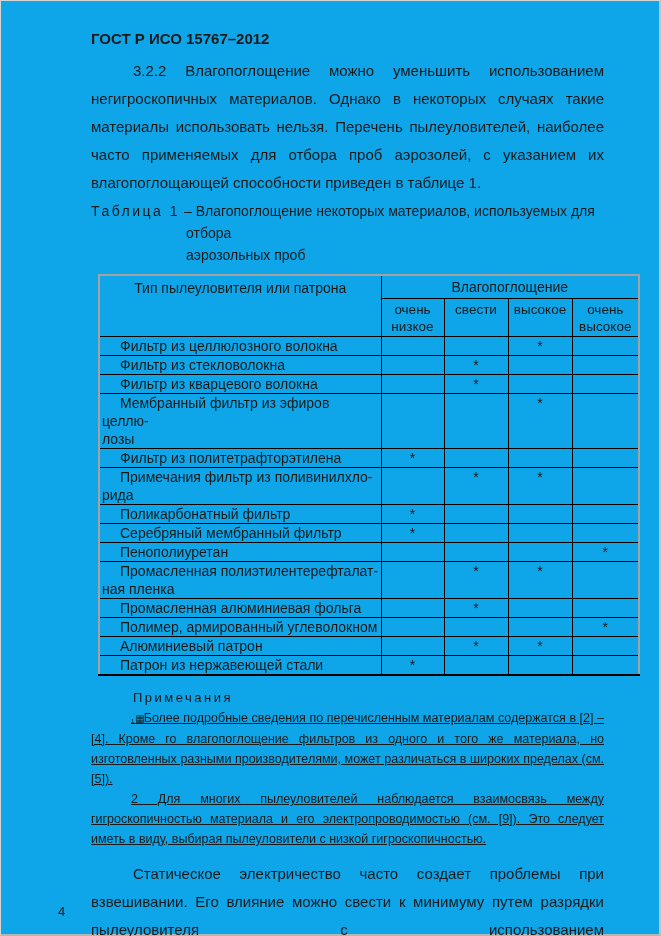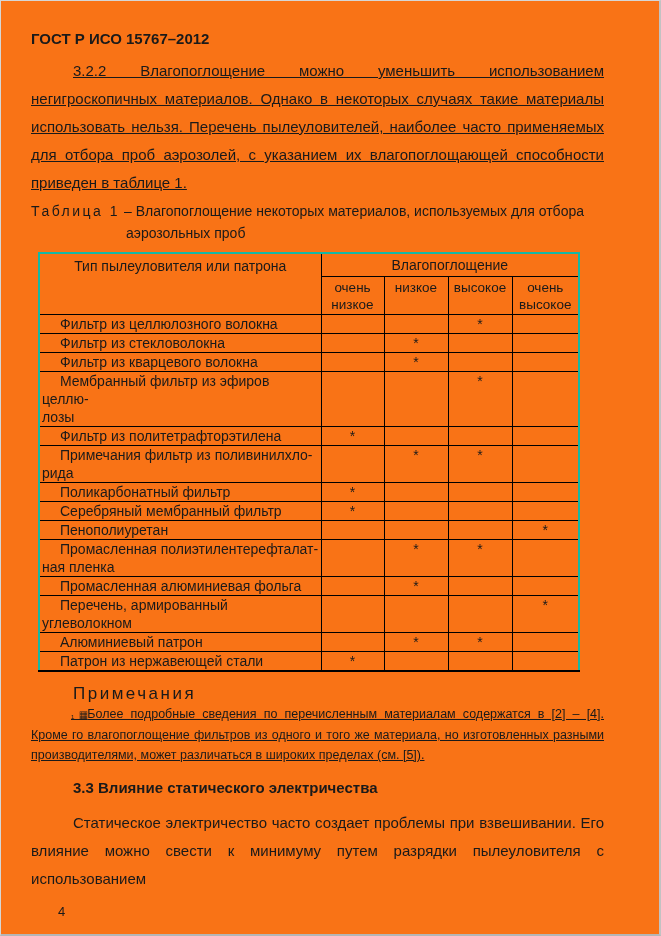--- a/index.html
+++ b/index.html
@@ -7,46 +7,46 @@
     width: 661px; height: 936px;
     background: #ffffff;
     font-family: "Liberation Sans", "DejaVu Sans", sans-serif;
     color: #1a1a1a;
     overflow: hidden;
   }
   .page {
     position: relative;
     box-sizing: border-box;
     width: 661px; height: 936px;
-    background: #f97316;
+    background: #0ea5e9;
     border: 1px solid #d6d6d6;
     border-right: 2px solid #c2c2c2;
     border-bottom: 2px solid #b5b5b5;
-    padding: 28px 55px 0 30px;
+    padding: 28px 55px 0 90px;
   }
   .doc-header {
     font-size: 15px; font-weight: bold;
     line-height: 19px; margin: 0 0 9px 0;
   }
   .para-322 {
     font-size: 15px; line-height: 28px;
-    text-align: justify; text-indent: 42px; margin: 0; text-decoration: underline;
+    text-align: justify; text-indent: 42px; margin: 0;
   }
   .caption {
     font-size: 14px; line-height: 22px;
     margin: 3px 0 8px 0;
     padding-left: 95px; text-indent: -95px;
   }
   .caption-label { letter-spacing: 2.5px; }
   .caption-text { white-space: pre-line; }
 
   table.materials {
     border-collapse: collapse; table-layout: fixed;
     width: 540px; margin: 6px 0 12px 7px;
-    border: 2px solid #14b8a6;
+    border: 2px solid #a3a3a3;
   }
   table.materials th, table.materials td {
     border: 1px solid #000; font-weight: normal;
     vertical-align: top; overflow: hidden;
   }
   col.c0 { width: 282px; }
   col.c1 { width: 63px; }
   col.c2 { width: 64px; }
   col.c3 { width: 64px; }
   col.c4 { width: 67px; }
@@ -71,21 +71,21 @@
     white-space: pre-line; text-align: left;
   }
   td.mark {
     font-size: 14px; line-height: 18px;
     text-align: center; padding: 0;
   }
   table.materials tbody tr:last-child td { border-bottom: 2px solid #000; }
 
   .notes { margin-top: 8px; }
   .notes-title {
-    font-size: 17px; letter-spacing: 2.5px;
+    font-size: 13px; letter-spacing: 2.5px;
     line-height: 20px; margin: 0 0 0 42px;
   }
   .note {
     font-size: 12.5px; line-height: 20px;
     text-align: justify; text-indent: 40px; margin: 0; text-decoration: underline;
   }
   .artifact { font-size: 10px; letter-spacing: -1px; }
 
   .section-heading {
     font-size: 15px; font-weight: bold;
@@ -121,21 +121,21 @@
         <col class="c3">
         <col class="c4">
     </colgroup>
     <thead>
       <tr>
         <th class="col1h" rowspan="2">Тип пылеуловителя или патрона</th>
         <th class="grouph" colspan="4">Влагопоглощение</th>
       </tr>
       <tr>
         <th class="subh">очень низкое</th>
-        <th class="subh">низкое</th>
+        <th class="subh">свести</th>
         <th class="subh">высокое</th>
         <th class="subh">очень высокое</th>
       </tr>
     </thead>
     <tbody>
         <tr>
           <td class="mat">Фильтр из целлюлозного волокна</td>
           <td class="mark"></td>
           <td class="mark"></td>
           <td class="mark">*</td>
@@ -208,21 +208,21 @@
           <td class="mark"></td>
         </tr>
         <tr>
           <td class="mat">Промасленная алюминиевая фольга</td>
           <td class="mark"></td>
           <td class="mark">*</td>
           <td class="mark"></td>
           <td class="mark"></td>
         </tr>
         <tr>
-          <td class="mat">Перечень, армированный углеволокном</td>
+          <td class="mat">Полимер, армированный углеволокном</td>
           <td class="mark"></td>
           <td class="mark"></td>
           <td class="mark"></td>
           <td class="mark">*</td>
         </tr>
         <tr>
           <td class="mat">Алюминиевый патрон</td>
           <td class="mark"></td>
           <td class="mark">*</td>
           <td class="mark">*</td>
@@ -234,21 +234,21 @@
           <td class="mark"></td>
           <td class="mark"></td>
           <td class="mark"></td>
         </tr>
       </tbody>
   </table>
 
   <div class="notes">
     <div class="notes-title">Примечания</div>
     <p class="note"><span class="artifact">₁ ▦</span><span>Более подробные сведения по перечисленным материалам содержатся в [2] – [4]. Кроме го влагопоглощение фильтров из одного и того же материала, но изготовленных разными производителями, может различаться в широких пределах (см. [5]).</span></p>
+    <p class="note">2 Для многих пылеуловителей наблюдается взаимосвязь между гигроскопичностью материала и его электропроводимостью (см. [9]). Это следует иметь в виду, выбирая пылеуловители с низкой гигроскопичностью.</p>
   </div>
 
-  <h3 class="section-heading">3.3 Влияние статического электричества</h3>
 
   <p class="para-final">Статическое электричество часто создает проблемы при взвешивании. Его влияние можно свести к минимуму путем разрядки пылеуловителя с использованием</p>
 
   <div class="page-number">4</div>
 
 </div>
 
 </body></html>

